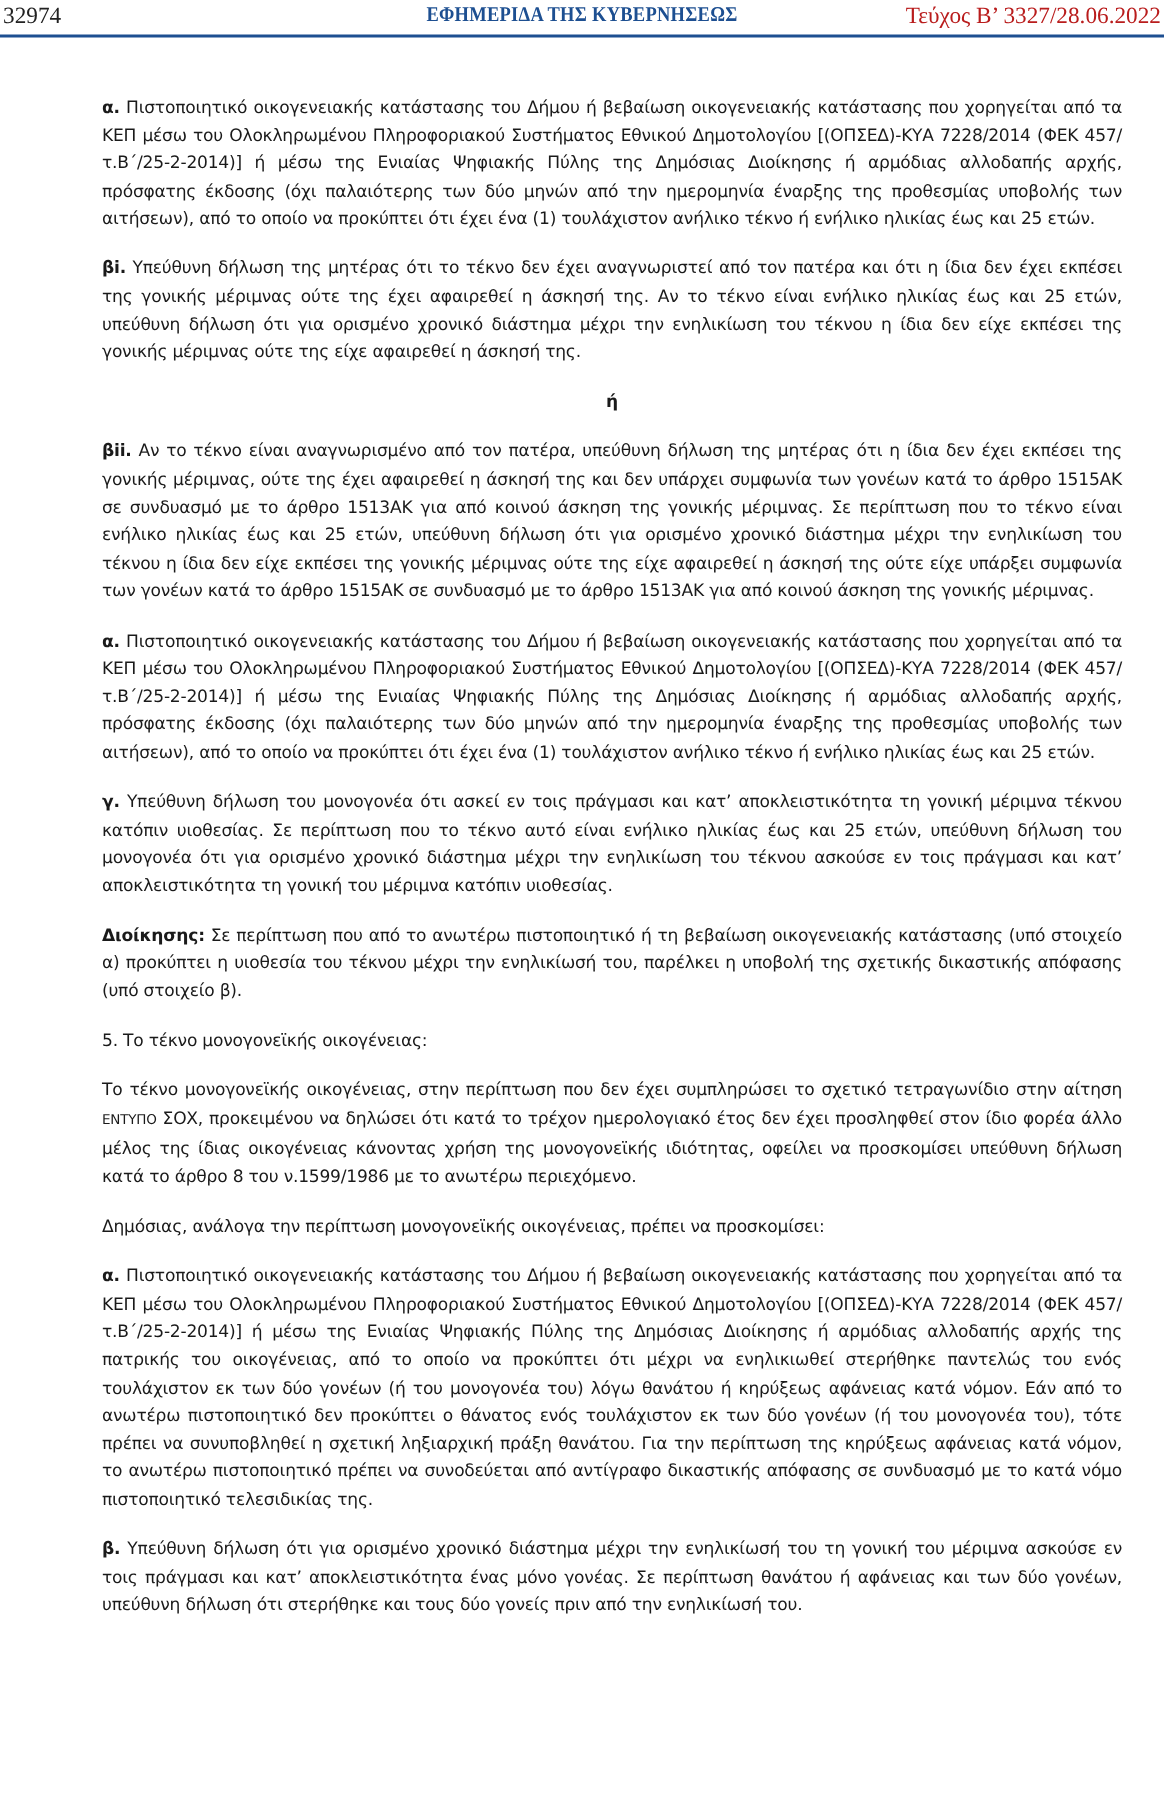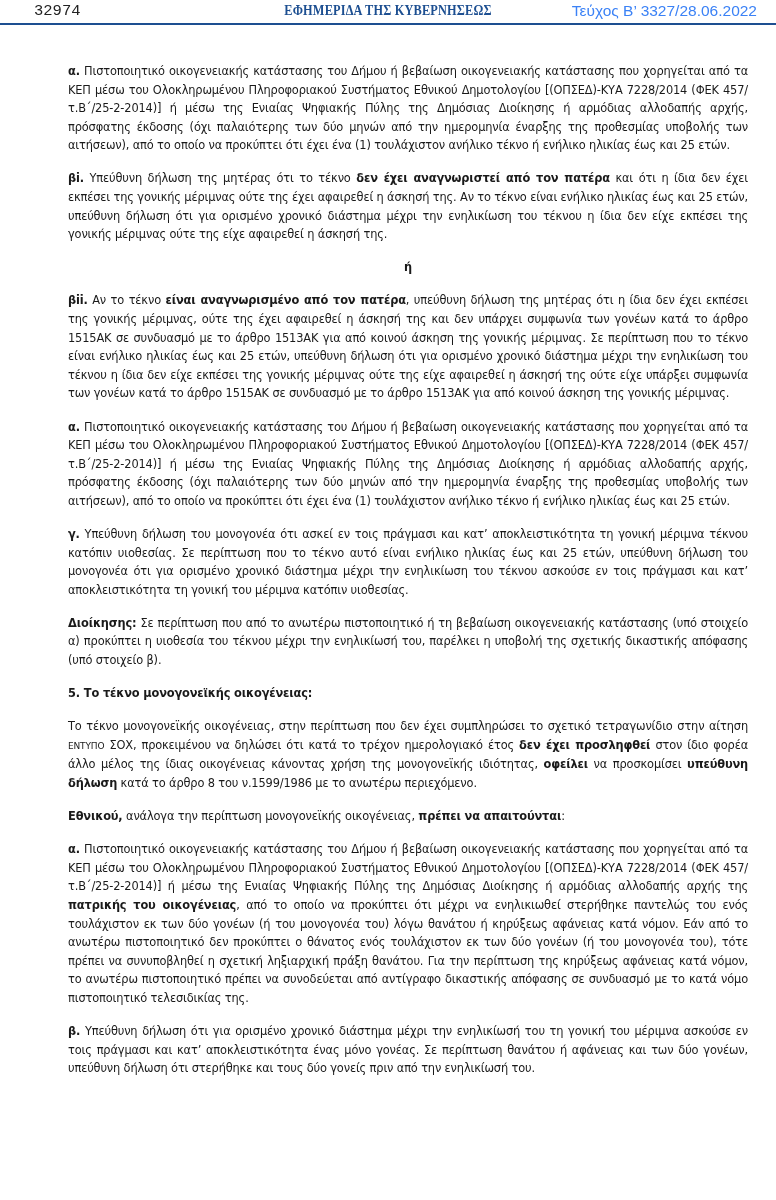--- a/index.html
+++ b/index.html
@@ -1,28 +1,28 @@
 <!DOCTYPE html>
 <html><head>
 <meta charset="utf-8">
 <style>
   html, body { margin: 0; padding: 0; background: #ffffff; }
   body { width: 776px; height: 1200px; overflow: hidden; position: relative; font-family: "DejaVu Sans", sans-serif; color: #1a1a1a; }
   .header { position: absolute; left: 0; top: 0; width: 776px; height: 26px; }
-  .page-num { position: absolute; left: 2px; top: 2px; font-family: Liberation Mono, monospace; font-size: 15.5px; color: #222; margin-left: 32px; }
+  .page-num { position: absolute; left: 2px; top: 2px; font-family: Liberation Serif, serif; font-size: 15.5px; color: #222; }
   .gazette-title { position: absolute; left: 0; width: 776px; top: 3px; text-align: center; font-family: "Liberation Serif", serif; font-weight: bold; font-size: 14px; color: #1d4f91; letter-spacing: 0.2px; transform: scaleX(0.88); }
-  .issue { position: absolute; right: 19px; top: 2px; font-family: Liberation Sans, sans-serif; font-size: 15.5px; color: #3b82f6; }
+  .issue { position: absolute; right: 2px; top: 2px; font-family: Liberation Serif, serif; font-size: 15.5px; color: #b91c1c; }
   .rule { position: absolute; left: 0; top: 23px; width: 776px; height: 2px; background: #1d4f91; }
   .content { position: absolute; left: 68px; top: 62px; width: 680px; }
   p { margin: 0 0 14.5px 0; font-size: 11.4px; line-height: 18.6px; text-align: justify; letter-spacing: -0.15px; }
   .lbl { font-weight: bold; }
-  b { font-weight: bold; }
+  b { font-weight: normal; }
   .center { text-align: center; font-weight: bold; margin-bottom: 14.5px; }
   .heading-u { font-weight: bold; text-decoration: underline; }
-  .heading { font-weight: bold; }
+  .heading { font-weight: normal; }
   .small-caps { font-size: 9px; }
 </style>
 </head>
 <body>
 
 <div class="header">
   <span class="page-num">32974</span>
   <div class="gazette-title">ΕΦΗΜΕΡΙΔΑ ΤΗΣ ΚΥΒΕΡΝΗΣΕΩΣ</div>
   <span class="issue">Τεύχος Β’ 3327/28.06.2022</span>
   <div class="rule"></div>
@@ -43,20 +43,20 @@
 
 
   <p><span class="lbl">γ.</span><span> Υπεύθυνη δήλωση του μονογονέα ότι ασκεί εν τοις πράγμασι και κατ’ αποκλειστικότητα τη γονική μέριμνα τέκνου κατόπιν υιοθεσίας. Σε περίπτωση που το τέκνο αυτό είναι ενήλικο ηλικίας έως και 25 ετών, υπεύθυνη δήλωση του μονογονέα ότι για ορισμένο χρονικό διάστημα μέχρι την ενηλικίωση του τέκνου ασκούσε εν τοις πράγμασι και κατ’ αποκλειστικότητα τη γονική του μέριμνα κατόπιν υιοθεσίας.</span></p>
 
   <p><span class="lbl">Διοίκησης:</span><span> Σε περίπτωση που από το ανωτέρω πιστοποιητικό ή τη βεβαίωση οικογενειακής κατάστασης (υπό στοιχείο α) προκύπτει η υιοθεσία του τέκνου μέχρι την ενηλικίωσή του, παρέλκει η υποβολή της σχετικής δικαστικής απόφασης (υπό στοιχείο β).</span></p>
 
   <p class="heading">5. Το τέκνο μονογονεϊκής οικογένειας:</p>
 
   <p><span>Το τέκνο μονογονεϊκής οικογένειας, στην περίπτωση που δεν έχει συμπληρώσει το σχετικό τετραγωνίδιο στην αίτηση </span><span class="small-caps">ΕΝΤΥΠΟ</span><span> ΣΟΧ, προκειμένου να δηλώσει ότι κατά το τρέχον ημερολογιακό έτος </span><b>δεν έχει προσληφθεί</b><span> στον ίδιο φορέα άλλο μέλος της ίδιας οικογένειας κάνοντας χρήση της μονογονεϊκής ιδιότητας, </span><b>οφείλει</b><span> να προσκομίσει </span><b>υπεύθυνη δήλωση</b><span> κατά το άρθρο 8 του ν.1599/1986 με το ανωτέρω περιεχόμενο.</span></p>
 
-  <p><b>Εθνικού,</b><span> ανάλογα την περίπτωση μονογονεϊκής οικογένειας, </span><b>πρέπει να απαιτούνται</b><span>:</span></p>
+  <p><b>Δημόσιας,</b><span> ανάλογα την περίπτωση μονογονεϊκής οικογένειας, </span><b>πρέπει να προσκομίσει</b><span>:</span></p>
 
 
   <p><span class="lbl">α.</span><span> Πιστοποιητικό οικογενειακής κατάστασης του Δήμου ή βεβαίωση οικογενειακής κατάστασης που χορηγείται από τα ΚΕΠ μέσω του Ολοκληρωμένου Πληροφοριακού Συστήματος Εθνικού Δημοτολογίου [(ΟΠΣΕΔ)-ΚΥΑ 7228/2014 (ΦΕΚ 457/τ.Β΄/25-2-2014)] ή μέσω  της Ενιαίας Ψηφιακής Πύλης της Δημόσιας Διοίκησης ή αρμόδιας αλλοδαπής αρχής της </span><b>πατρικής του οικογένειας</b><span>, από το οποίο να προκύπτει ότι μέχρι να ενηλικιωθεί στερήθηκε παντελώς του ενός τουλάχιστον εκ των δύο γονέων (ή του μονογονέα του) λόγω θανάτου ή κηρύξεως αφάνειας κατά νόμον. Εάν από το ανωτέρω πιστοποιητικό δεν προκύπτει ο θάνατος ενός τουλάχιστον εκ των δύο γονέων (ή του μονογονέα του), τότε πρέπει να συνυποβληθεί η σχετική ληξιαρχική πράξη θανάτου. Για την περίπτωση της κηρύξεως αφάνειας κατά νόμον, το ανωτέρω πιστοποιητικό πρέπει να συνοδεύεται από αντίγραφο δικαστικής απόφασης σε συνδυασμό με το κατά νόμο πιστοποιητικό τελεσιδικίας της.</span></p>
 
   <p><span class="lbl">β.</span><span> Υπεύθυνη δήλωση ότι για ορισμένο χρονικό διάστημα μέχρι την ενηλικίωσή του τη γονική του μέριμνα ασκούσε εν τοις πράγμασι και κατ’ αποκλειστικότητα ένας μόνο γονέας. Σε περίπτωση θανάτου ή αφάνειας και των δύο γονέων, υπεύθυνη δήλωση ότι στερήθηκε και τους δύο γονείς πριν από την ενηλικίωσή του.</span></p>
 
 </div>
 
 </body></html>

